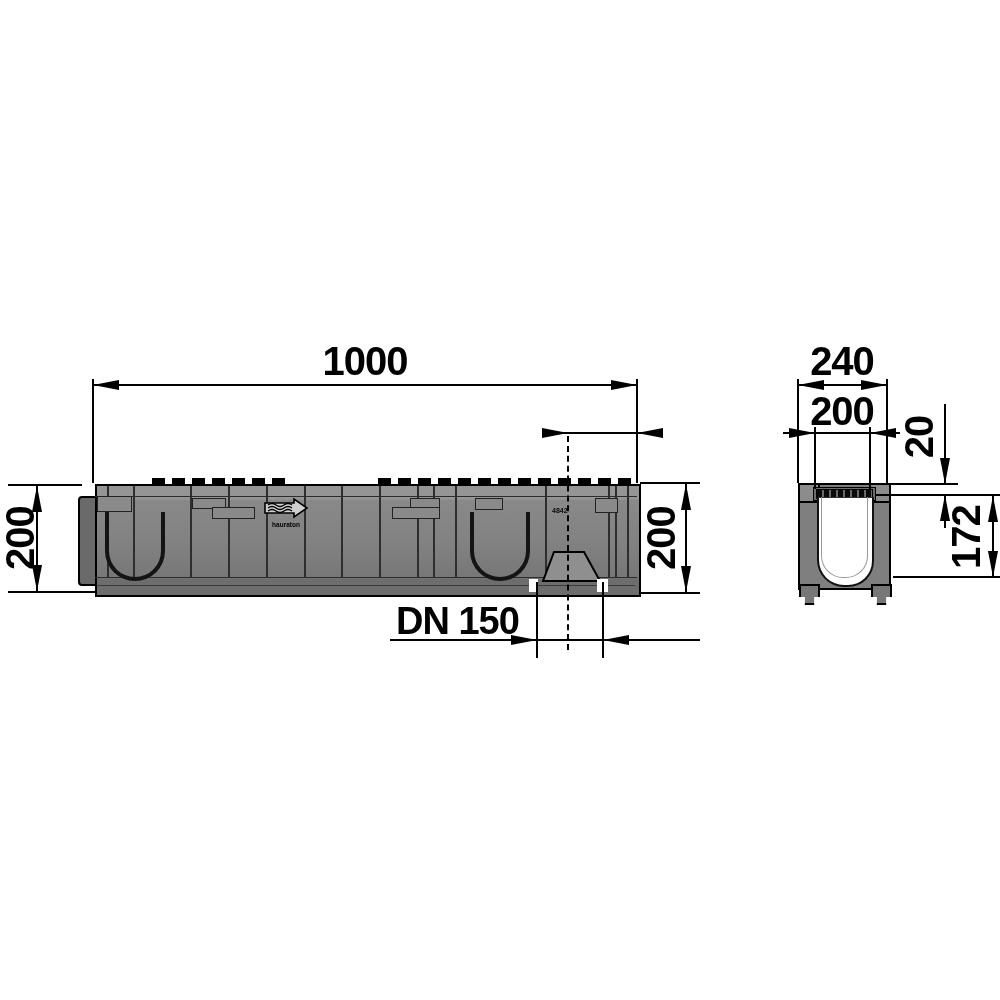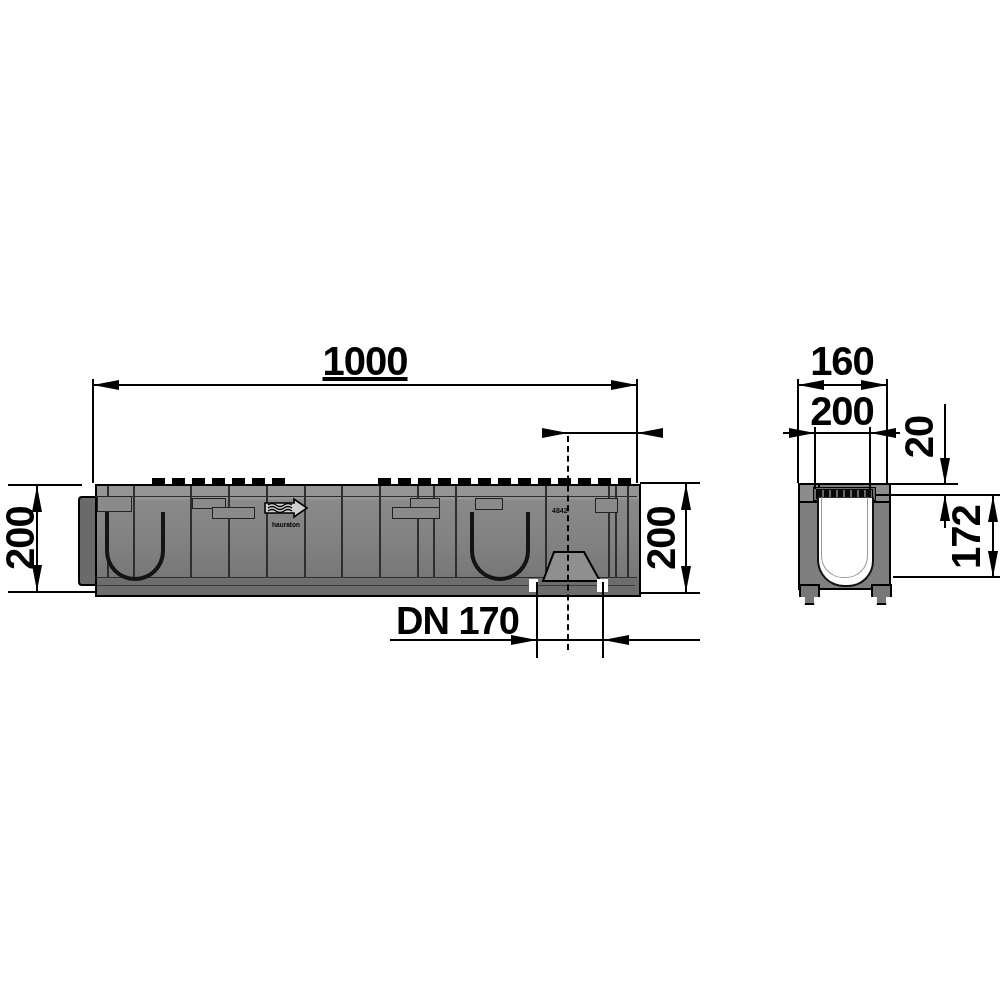--- a/index.html
+++ b/index.html
@@ -149,21 +149,21 @@
   <div class="cs-u"></div>
   <div class="cs-u-inner"></div>
   <div class="cs-foot" style="left:799px;"></div>
   <div class="cs-foot" style="left:871px;"></div>
 
   <div class="dline-h" style="left:93px; top:384px; width:544px;"></div>
   <div class="arr arr-l" style="left:93px;  top:380px;"></div>
   <div class="arr arr-r" style="left:611px; top:380px;"></div>
   <div class="ext-v" style="left:92px;  top:379px; height:104px;"></div>
   <div class="ext-v" style="left:636px; top:379px; height:104px;"></div>
-  <div class="dimtxt" style="left:300px; top:341px; width:130px;text-decoration:underline;">1000</div>
+  <div class="dimtxt" style="left:300px; top:341px; width:130px;">1000</div>
 
   <div class="dline-h" style="left:543px; top:432px; width:120px;"></div>
   <div class="arr arr-r" style="left:542px; top:428px;"></div>
   <div class="arr arr-l" style="left:637px; top:428px;"></div>
 
   <div class="dline-v" style="left:36px; top:485px; height:108px;"></div>
   <div class="arr arr-u" style="left:32px; top:486px;"></div>
   <div class="arr arr-d" style="left:32px; top:565px;"></div>
   <div class="ext-h" style="left:8px; top:484px; width:74px;"></div>
   <div class="ext-h" style="left:8px; top:591px; width:89px;"></div>
@@ -174,28 +174,28 @@
   <div class="arr arr-d" style="left:681px; top:566px;"></div>
   <div class="ext-h" style="left:640px; top:482px; width:60px;"></div>
   <div class="ext-h" style="left:640px; top:592px; width:60px;"></div>
   <div class="vtext" style="left:596px; top:517px;">200</div>
 
   <div class="dline-h" style="left:390px; top:639px; width:310px;"></div>
   <div class="arr arr-r" style="left:511px; top:635px;"></div>
   <div class="arr arr-l" style="left:603px; top:635px;"></div>
   <div class="ext-v" style="left:536px; top:582px; height:76px;"></div>
   <div class="ext-v" style="left:602px; top:582px; height:76px;"></div>
-  <div class="dimtxt" style="left:396px; top:602px; font-size:38px;">DN 170</div>
+  <div class="dimtxt" style="left:396px; top:602px; font-size:38px;">DN 150</div>
 
   <div class="dline-h" style="left:798px; top:384px; width:89px;"></div>
   <div class="arr arr-l" style="left:798px; top:380px;"></div>
   <div class="arr arr-r" style="left:861px; top:380px;"></div>
   <div class="ext-v" style="left:797px; top:379px; height:104px;"></div>
   <div class="ext-v" style="left:886px; top:379px; height:104px;"></div>
-  <div class="dimtxt" style="left:777px; top:341px; width:130px;">160</div>
+  <div class="dimtxt" style="left:777px; top:341px; width:130px;">240</div>
 
   <div class="dline-h" style="left:783px; top:432px; width:117px;"></div>
   <div class="arr arr-r" style="left:789px; top:428px;"></div>
   <div class="arr arr-l" style="left:870px; top:428px;"></div>
   <div class="ext-v" style="left:814px; top:427px; height:62px;"></div>
   <div class="ext-v" style="left:869px; top:427px; height:62px;"></div>
   <div class="dimtxt" style="left:777px; top:391px; width:130px;">200</div>
 
   <div class="dline-v" style="left:944px; top:404px; height:80px;"></div>
   <div class="dline-v" style="left:944px; top:495px; height:33px;"></div>

